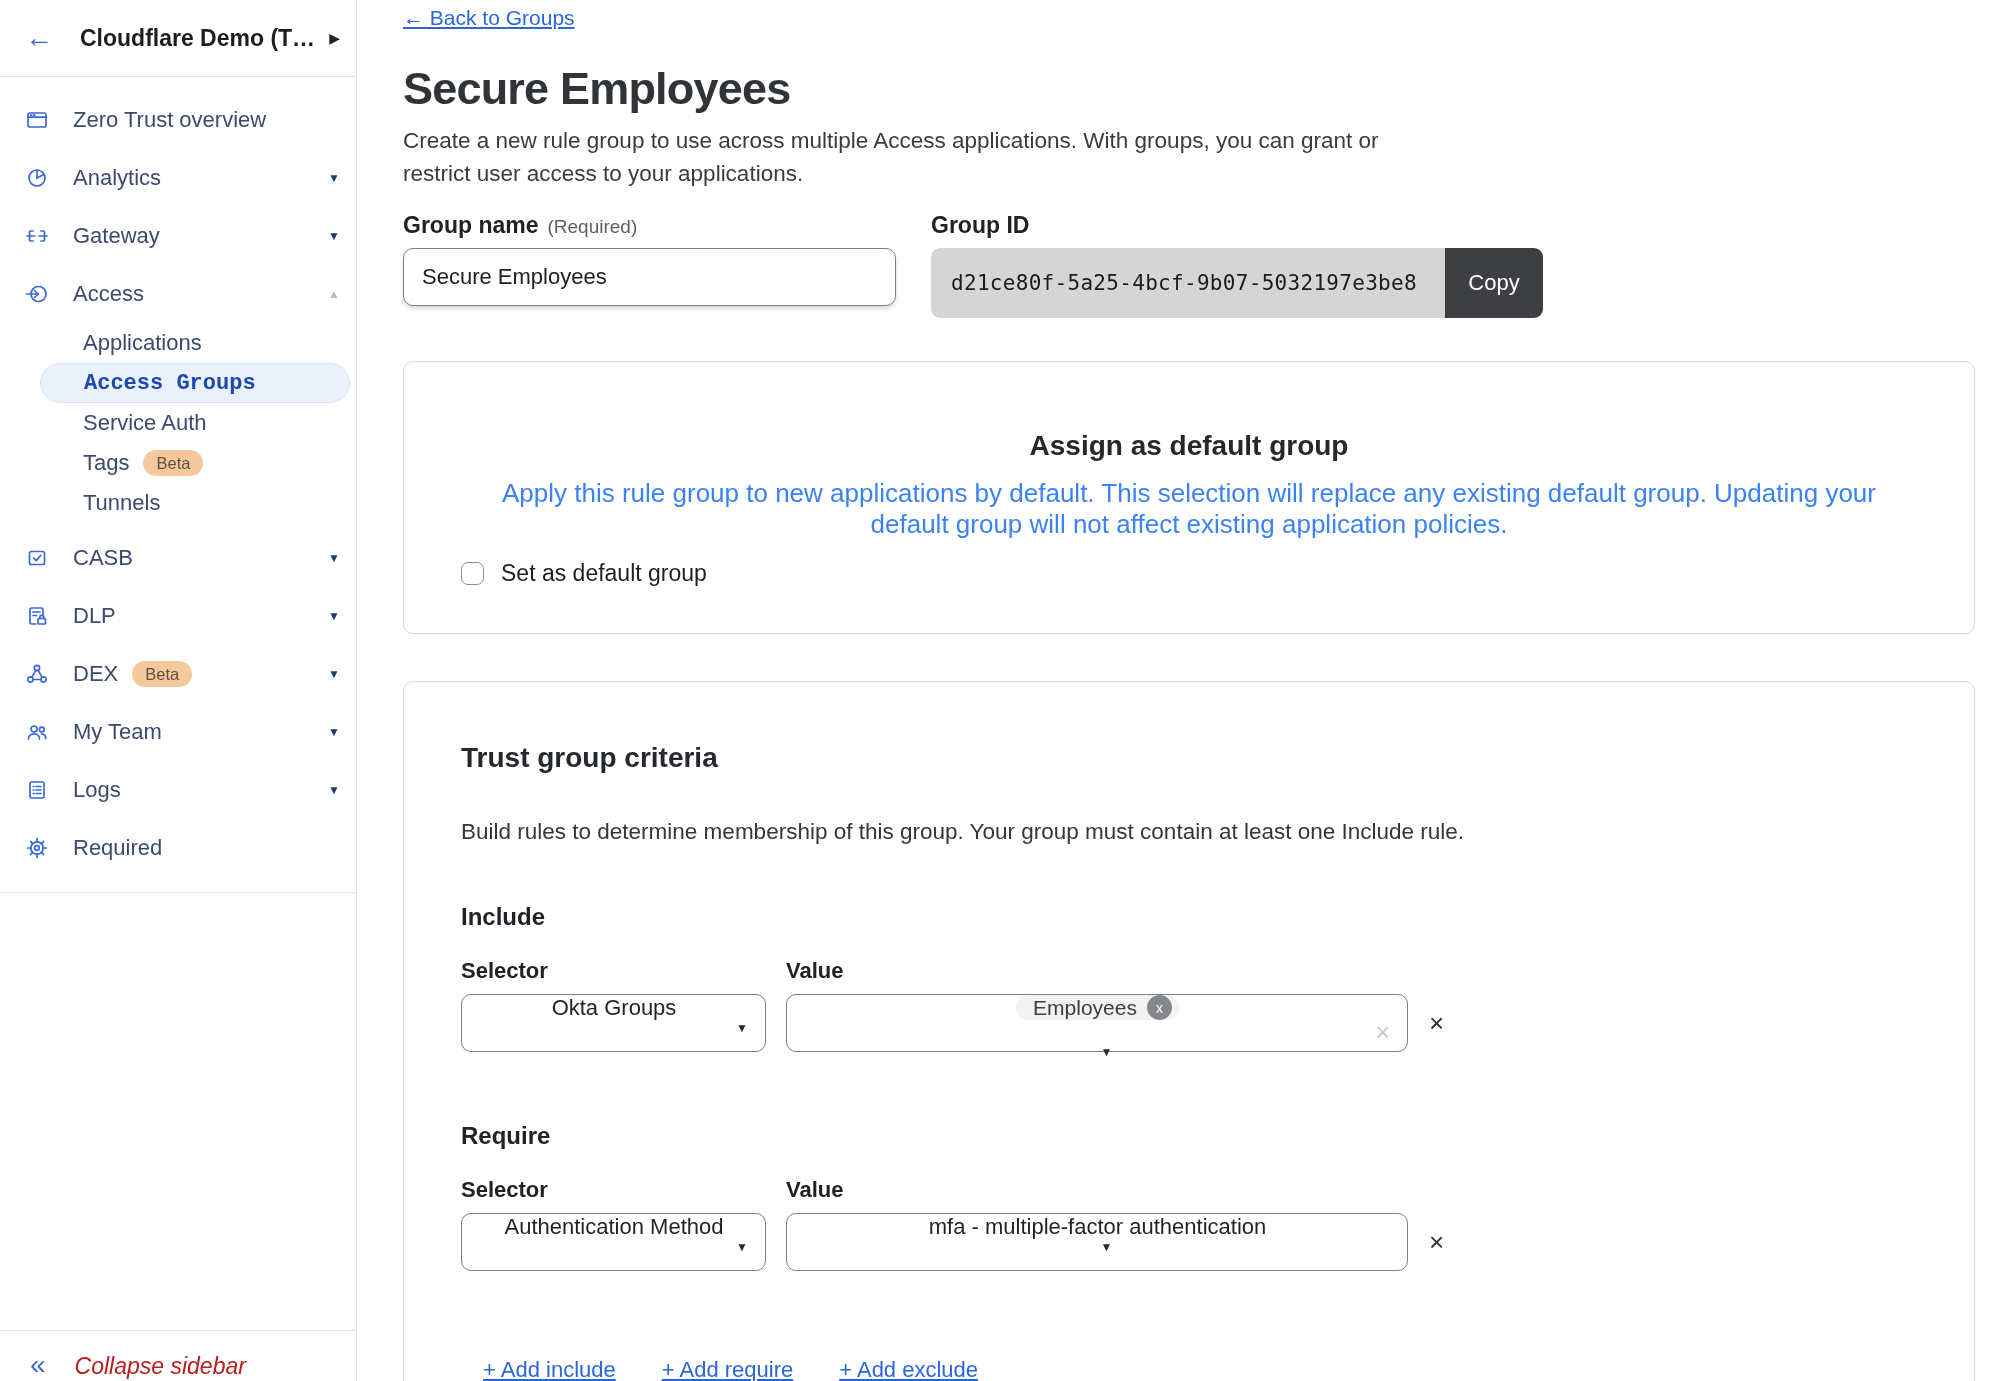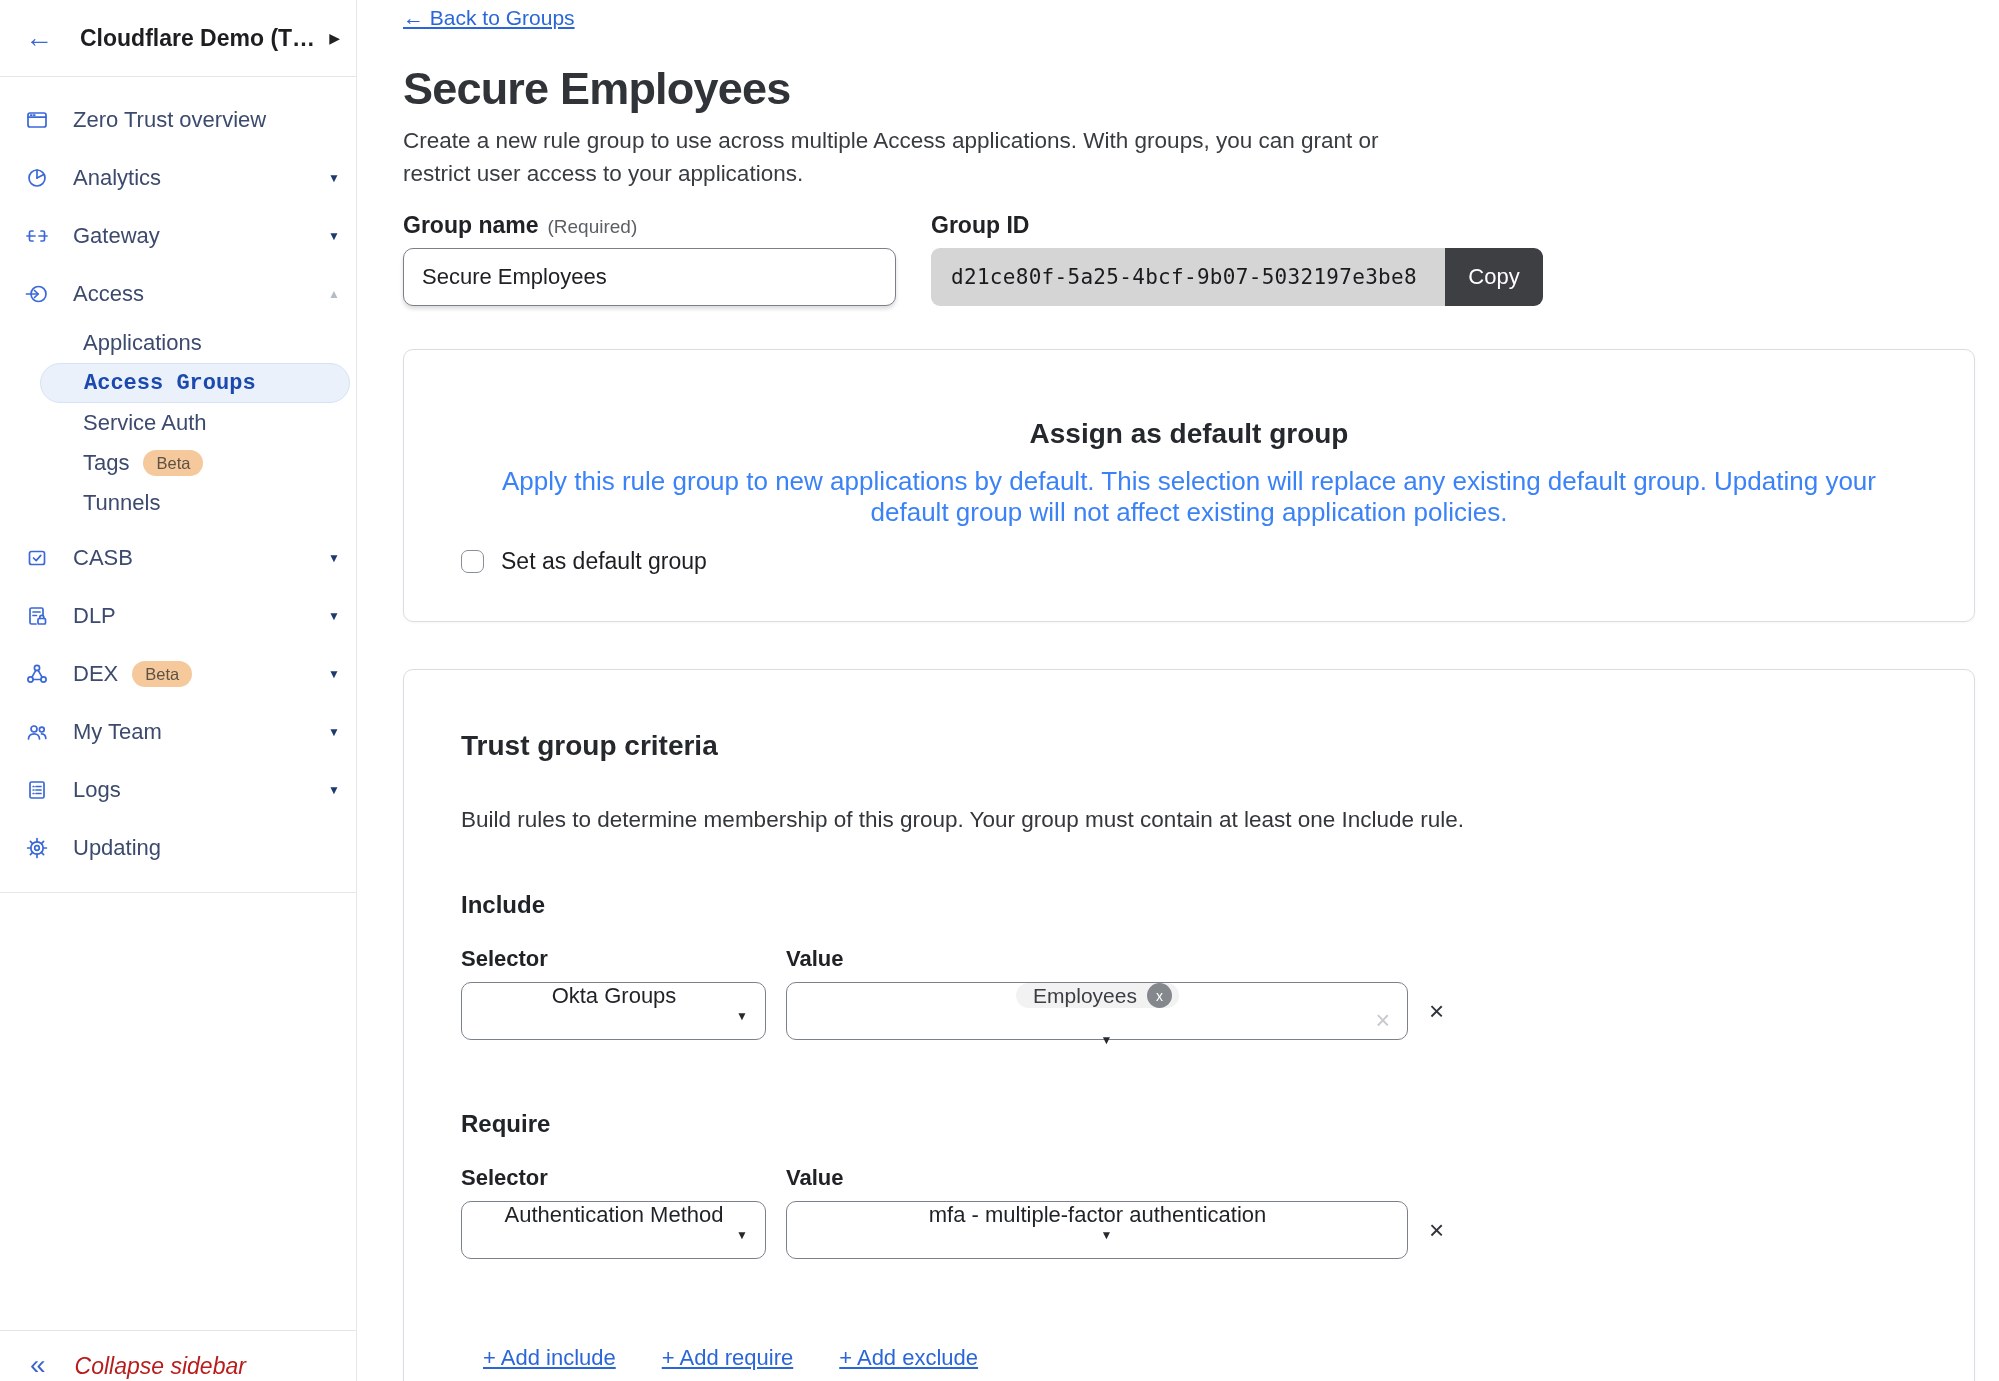--- a/index.html
+++ b/index.html
@@ -47,21 +47,21 @@
   .form-row { margin-top:22px; display:flex; gap:35px; }
   .label-row { display:flex; align-items:baseline; margin-bottom:6px; height:30px; }
   .field-label { font-size:23px; font-weight:700; color:#202225; }
   .required { font-size:19px; color:#5b5e63; margin-left:9px; }
   .name-col { width:493px; }
   .id-col { width:612px; }
   .text-input { width:100%; height:58px; border:1.4px solid #7a7f88; border-radius:10px;
                 padding:0 18px; font-size:22px; color:#202124; outline:none; background:#fff;
                 font-family:"Liberation Sans","DejaVu Sans",sans-serif;
                 box-shadow:0 3px 4px rgba(0,0,0,0.14); }
-  .id-row { display:flex; height:58px; }
+  .id-row { display:flex; height:70px; }
   .id-box { flex:1; background:#d5d5d6; border-radius:9px 0 0 9px; display:flex; align-items:center;
             padding:0 20px; font-family:"DejaVu Sans Mono","Liberation Mono",monospace;
             font-size:21px; color:#1a1b1d; letter-spacing:0.3px; white-space:nowrap; }
   .copy-btn { width:98px; background:#3e3f43; color:#fff; border:none; border-radius:0 9px 9px 0;
               font-size:22px; cursor:pointer; font-family:inherit; }
 
   .card { border:1.3px solid #dadde2; border-radius:10px; background:#fff;
           box-shadow:0 1px 3px rgba(0,0,0,0.04); }
   .card h2 { font-size:28px; font-weight:700; color:#25282c; }
   .card-default { margin-top:43px; padding:68px 57px 46px;text-align:center; }
@@ -262,21 +262,21 @@
               <line x1="12" y1="2.6" x2="12" y2="5.8"></line>
               <line x1="12" y1="18.2" x2="12" y2="21.4"></line>
               <line x1="2.6" y1="12" x2="5.8" y2="12"></line>
               <line x1="18.2" y1="12" x2="21.4" y2="12"></line>
               <line x1="5.4" y1="5.4" x2="7.6" y2="7.6"></line>
               <line x1="16.4" y1="16.4" x2="18.6" y2="18.6"></line>
               <line x1="5.4" y1="18.6" x2="7.6" y2="16.4"></line>
               <line x1="16.4" y1="7.6" x2="18.6" y2="5.4"></line>
             </svg>
         </span>
-        <span class="nav-label">Updating</span>
+        <span class="nav-label">Required</span>
       </div>
 
       <div class="sb-divider"></div>
     </nav>
 
     <div class="sb-footer">
       <span class="collapse-icon">«</span>
       <span class="collapse-label">Collapse sidebar</span>
     </div>
   </aside>

